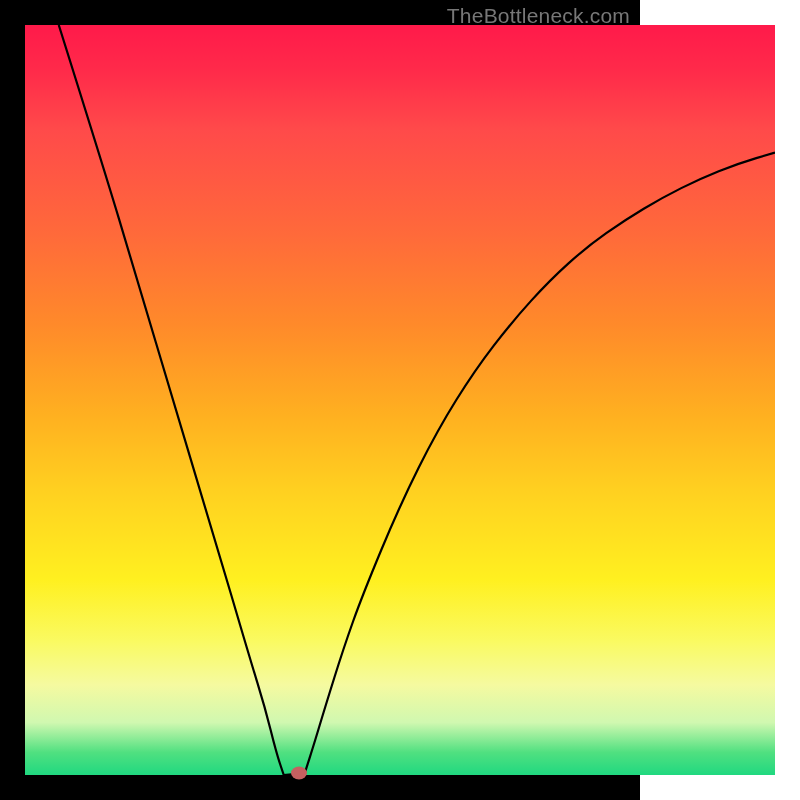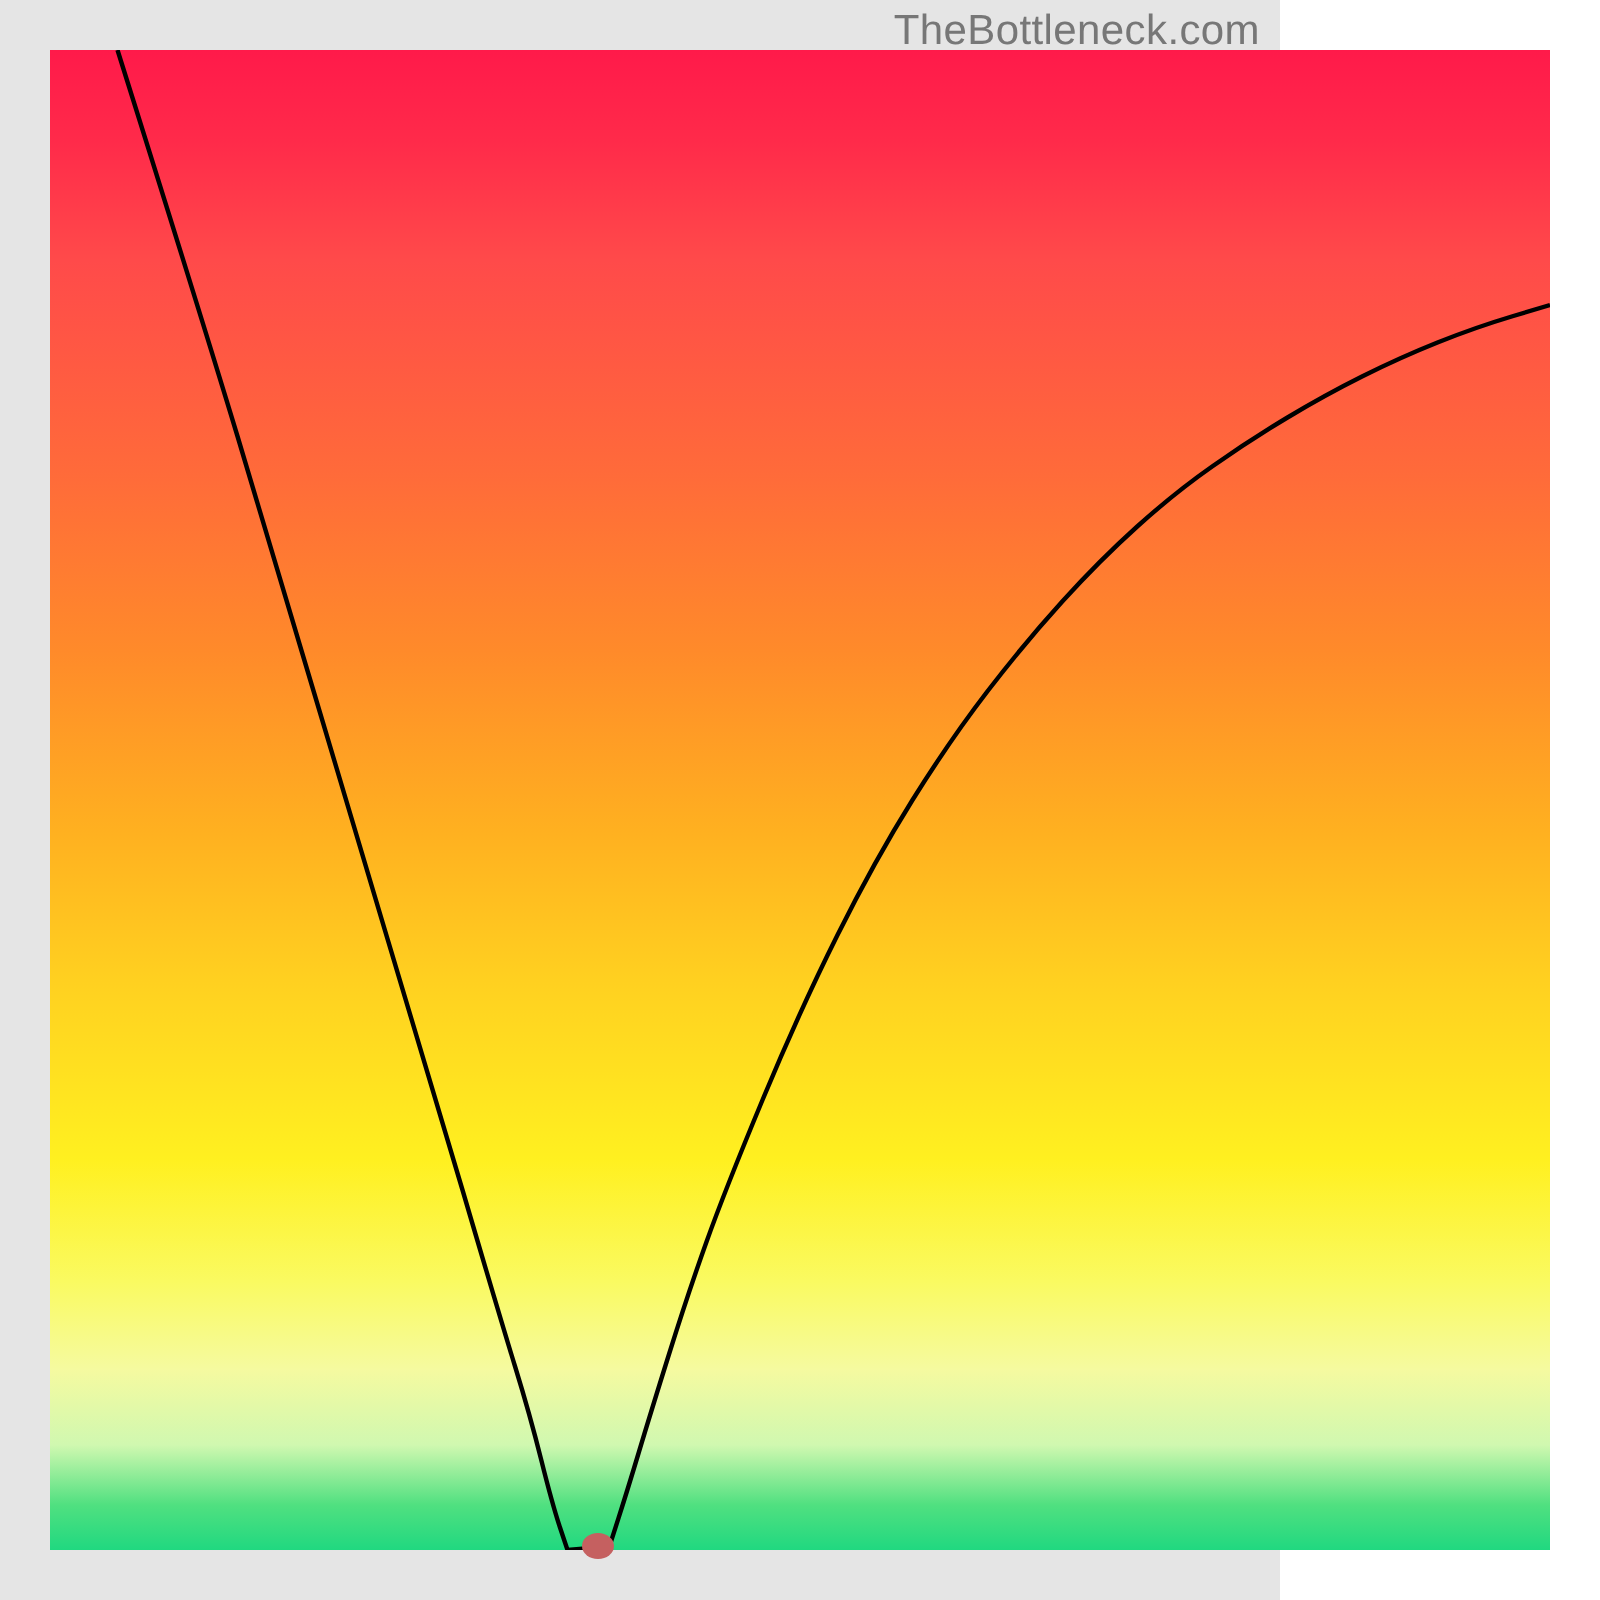--- a/index.html
+++ b/index.html
@@ -1,21 +1,21 @@
 <!DOCTYPE html>
 <html><head>
 <meta charset="utf-8">
 <style>
   * { margin: 0; padding: 0; box-sizing: border-box; }
   html, body { width: 800px; height: 800px; overflow: hidden; background: #fff; }
   .chart-container {
     position: relative;
     width: 640px;
     height: 800px;
-    background: #e5e5e5;
+    background: #000000;
   }
   .plot-area {
     position: absolute;
     left: 25px;
     top: 25px;
     width: 750px;
     height: 750px;
     background: linear-gradient(to bottom,
       #ff1a4a 0%,
       #ff2a4a 6%,

